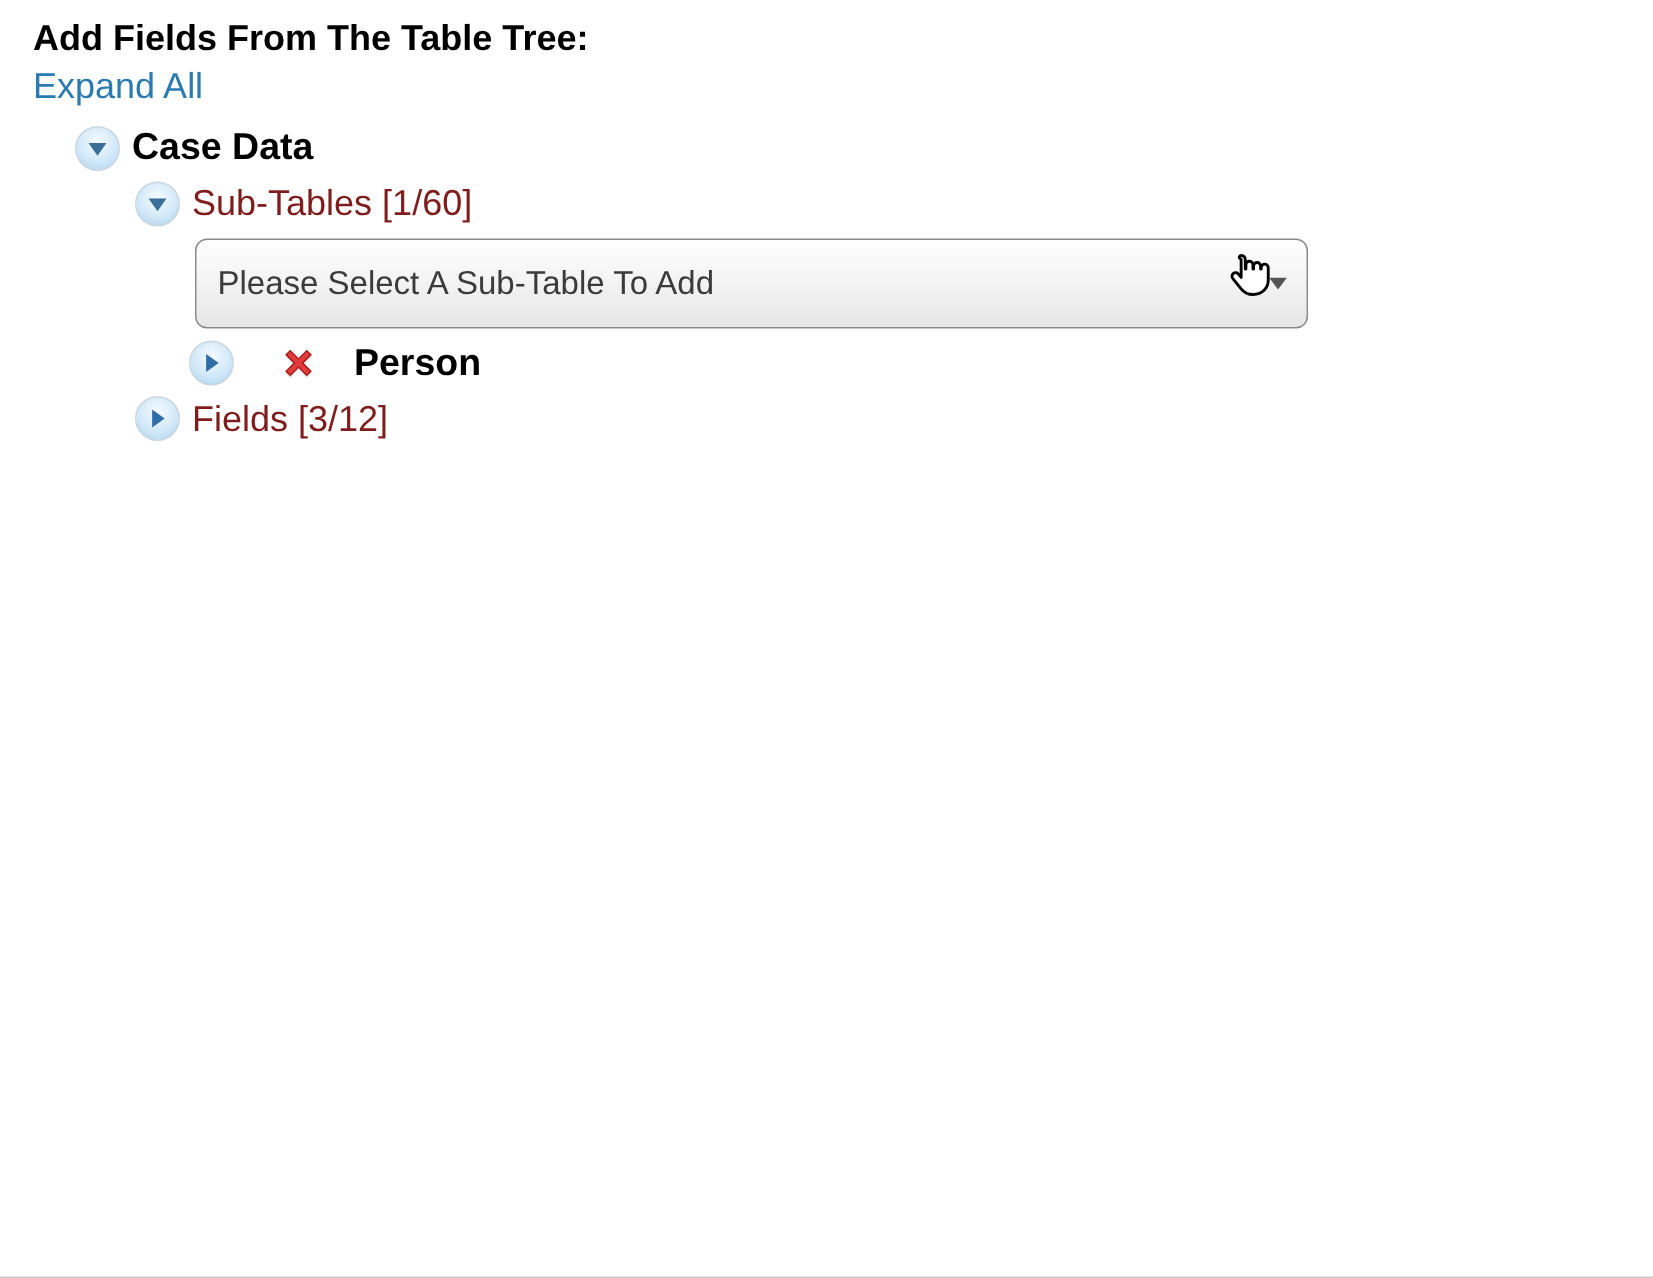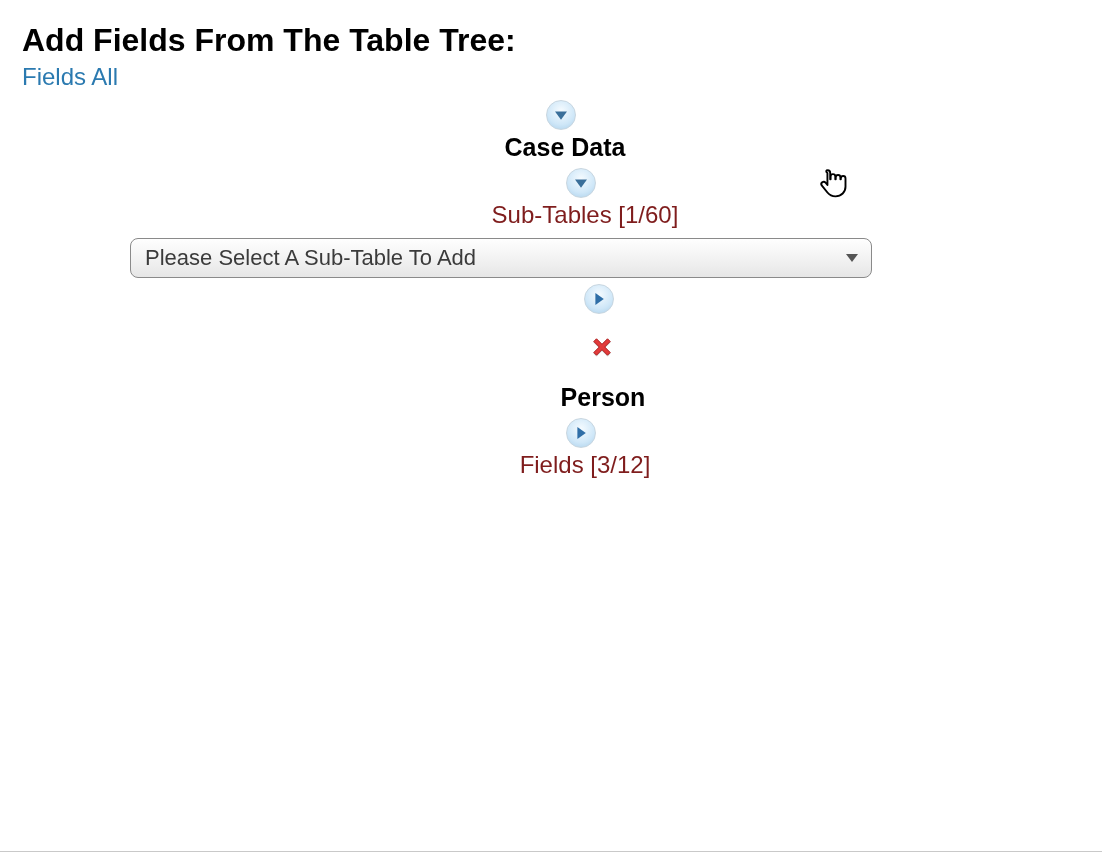--- a/index.html
+++ b/index.html
@@ -12,40 +12,38 @@
       font-size: 22px;
       background: #ffffff;
       color: #000000;
       width: 1102px;
       height: 852px;
       position: relative;
       padding: 12px 22px;
     }
     .section-title {
       font-weight: bold;
-      font-size: 32px;
+      font-size: 24px;
       margin-bottom: 4px;
-      margin-top: 10px;
     }
     .expand-all {
       color: #2b7ab0;
       cursor: pointer;
       font-size: 24px;
       margin-bottom: 6px;
       display: inline-block;
     }
     .tree {
       margin-top: 0;
     }
     .tree-row {
       display: flex;
       align-items: center;
       line-height: 1.4;
       margin: 3px 0;
-      flex-direction: column;
     }
     .indent-1 { margin-left: 28px; }
     .indent-2 { margin-left: 68px; }
     .indent-3 { margin-left: 104px; gap: 20px; }
     .toggle-icon {
       width: 30px;
       height: 30px;
       border-radius: 50%;
       background: radial-gradient(circle at 50% 35%, #f5fbff 0%, #cfe7f8 60%, #a9cfea 100%);
       border: 1px solid #c8d6e0;
@@ -67,21 +65,21 @@
     .plain-label {
       font-size: 24px;
       color: #7f1d1d;
     }
     .select-row {
       display: flex;
       align-items: center;
       margin: 6px 0 6px 108px;
     }
     .subtable-select {
-      height: 40px;
+      height: 60px;
       border: 1px solid #8a8a8a;
       border-radius: 8px;
       padding: 0 40px 0 14px;
       font-size: 22px;
       color: #3b3b3b;
       background: linear-gradient(to bottom, #fefefe 0%, #f4f4f4 45%, #e6e6e6 100%);
       width: 742px;
       text-align: right;
       position: relative;
       display: flex;
@@ -145,21 +143,21 @@
       height: 1px;
       background: #c9c9c9;
     }
   </style>
 </head>
 <body>
 
 
 
 <div class="section-title">Add Fields From The Table Tree:</div>
-<a class="expand-all">Fields All</a>
+<a class="expand-all">Expand All</a>
 
 <div class="tree">
 
   <div class="tree-row indent-1">
     <span class="toggle-icon">
       <svg viewBox="0 0 10 10">
           <polygon points="0,2 10,2 5,9" fill="#3a6f9a"></polygon>
         </svg>
     </span>
     <span class="bold-label">Case Data</span>

